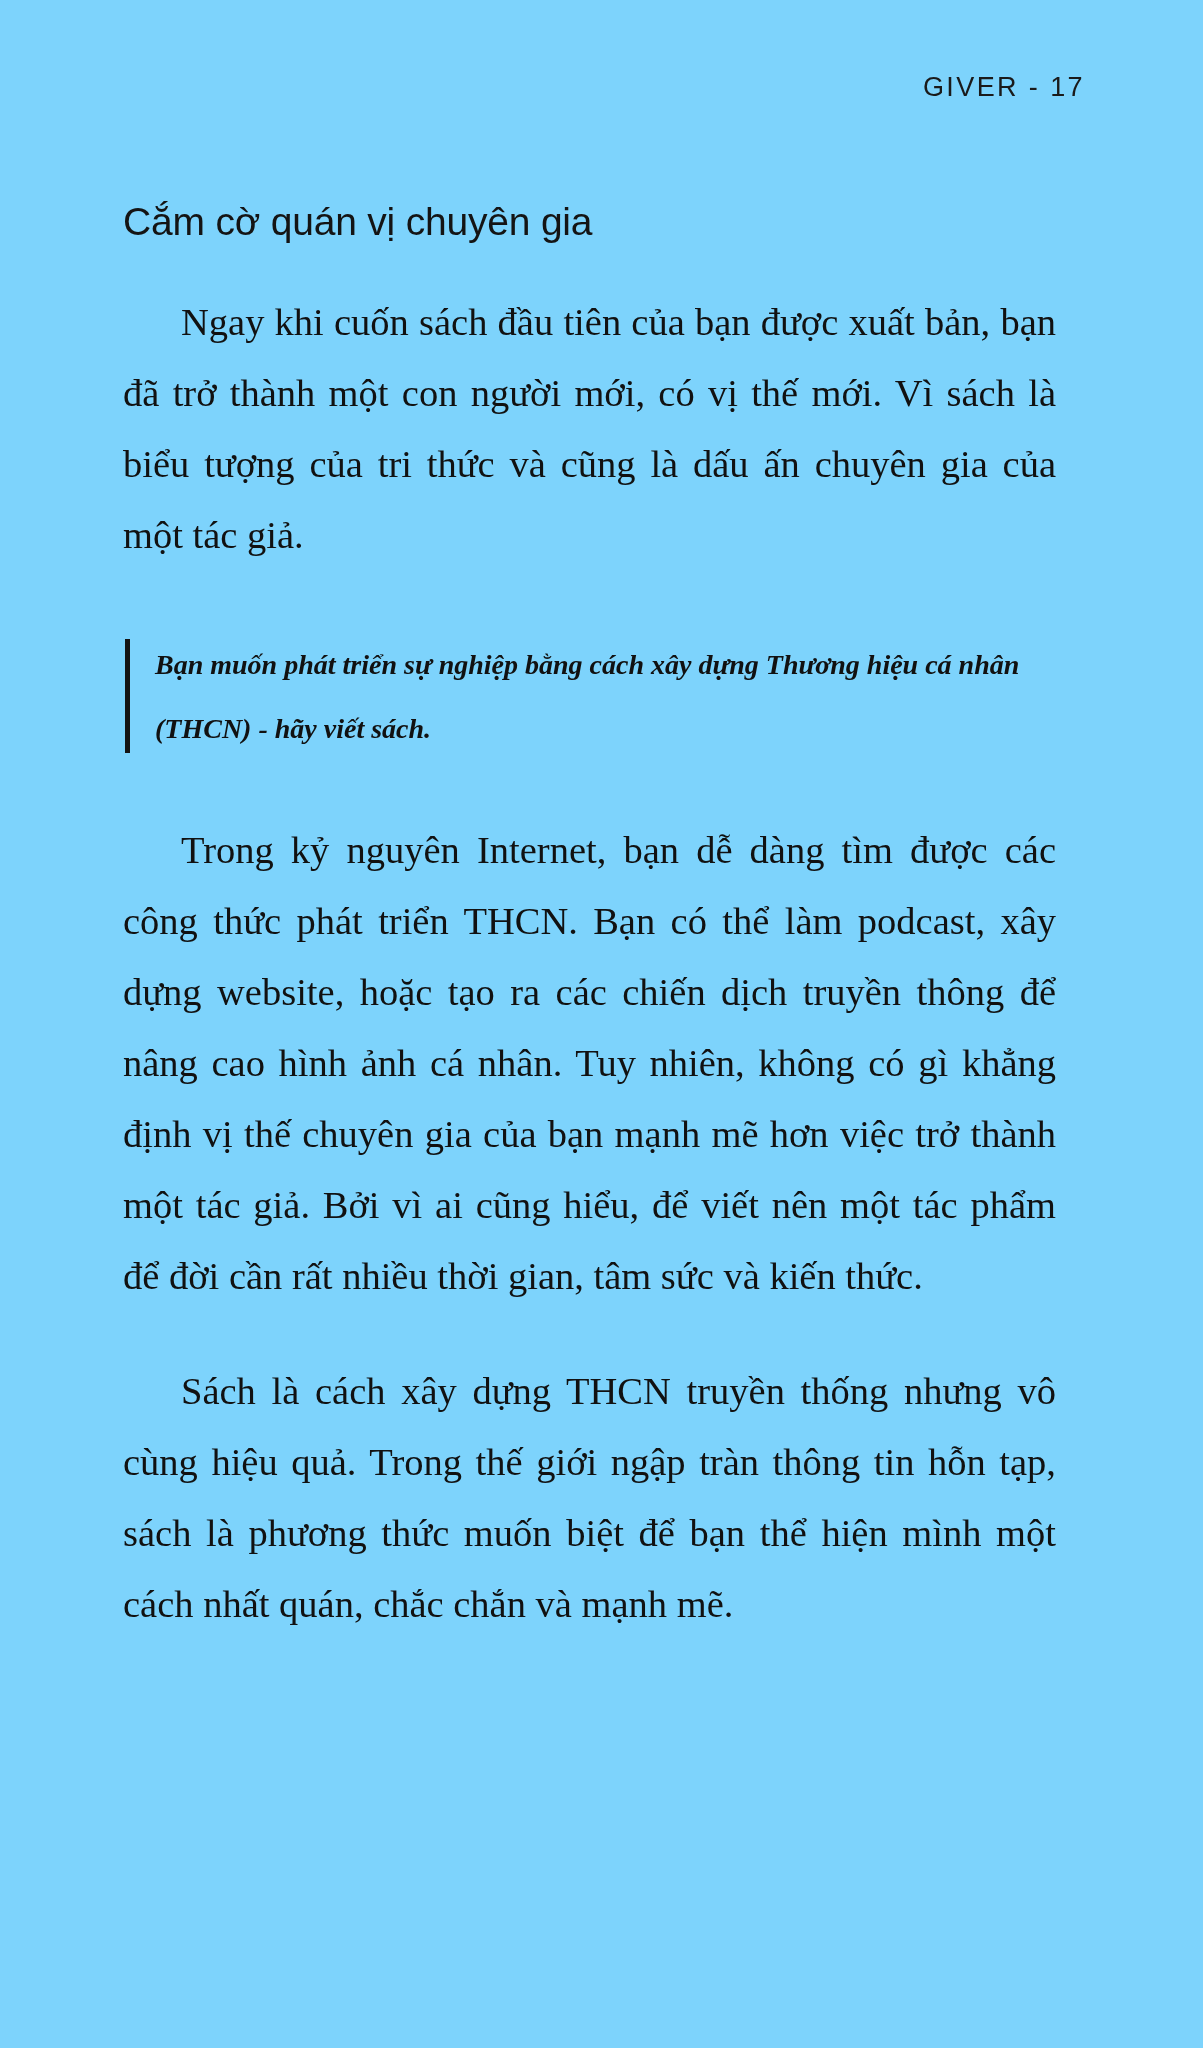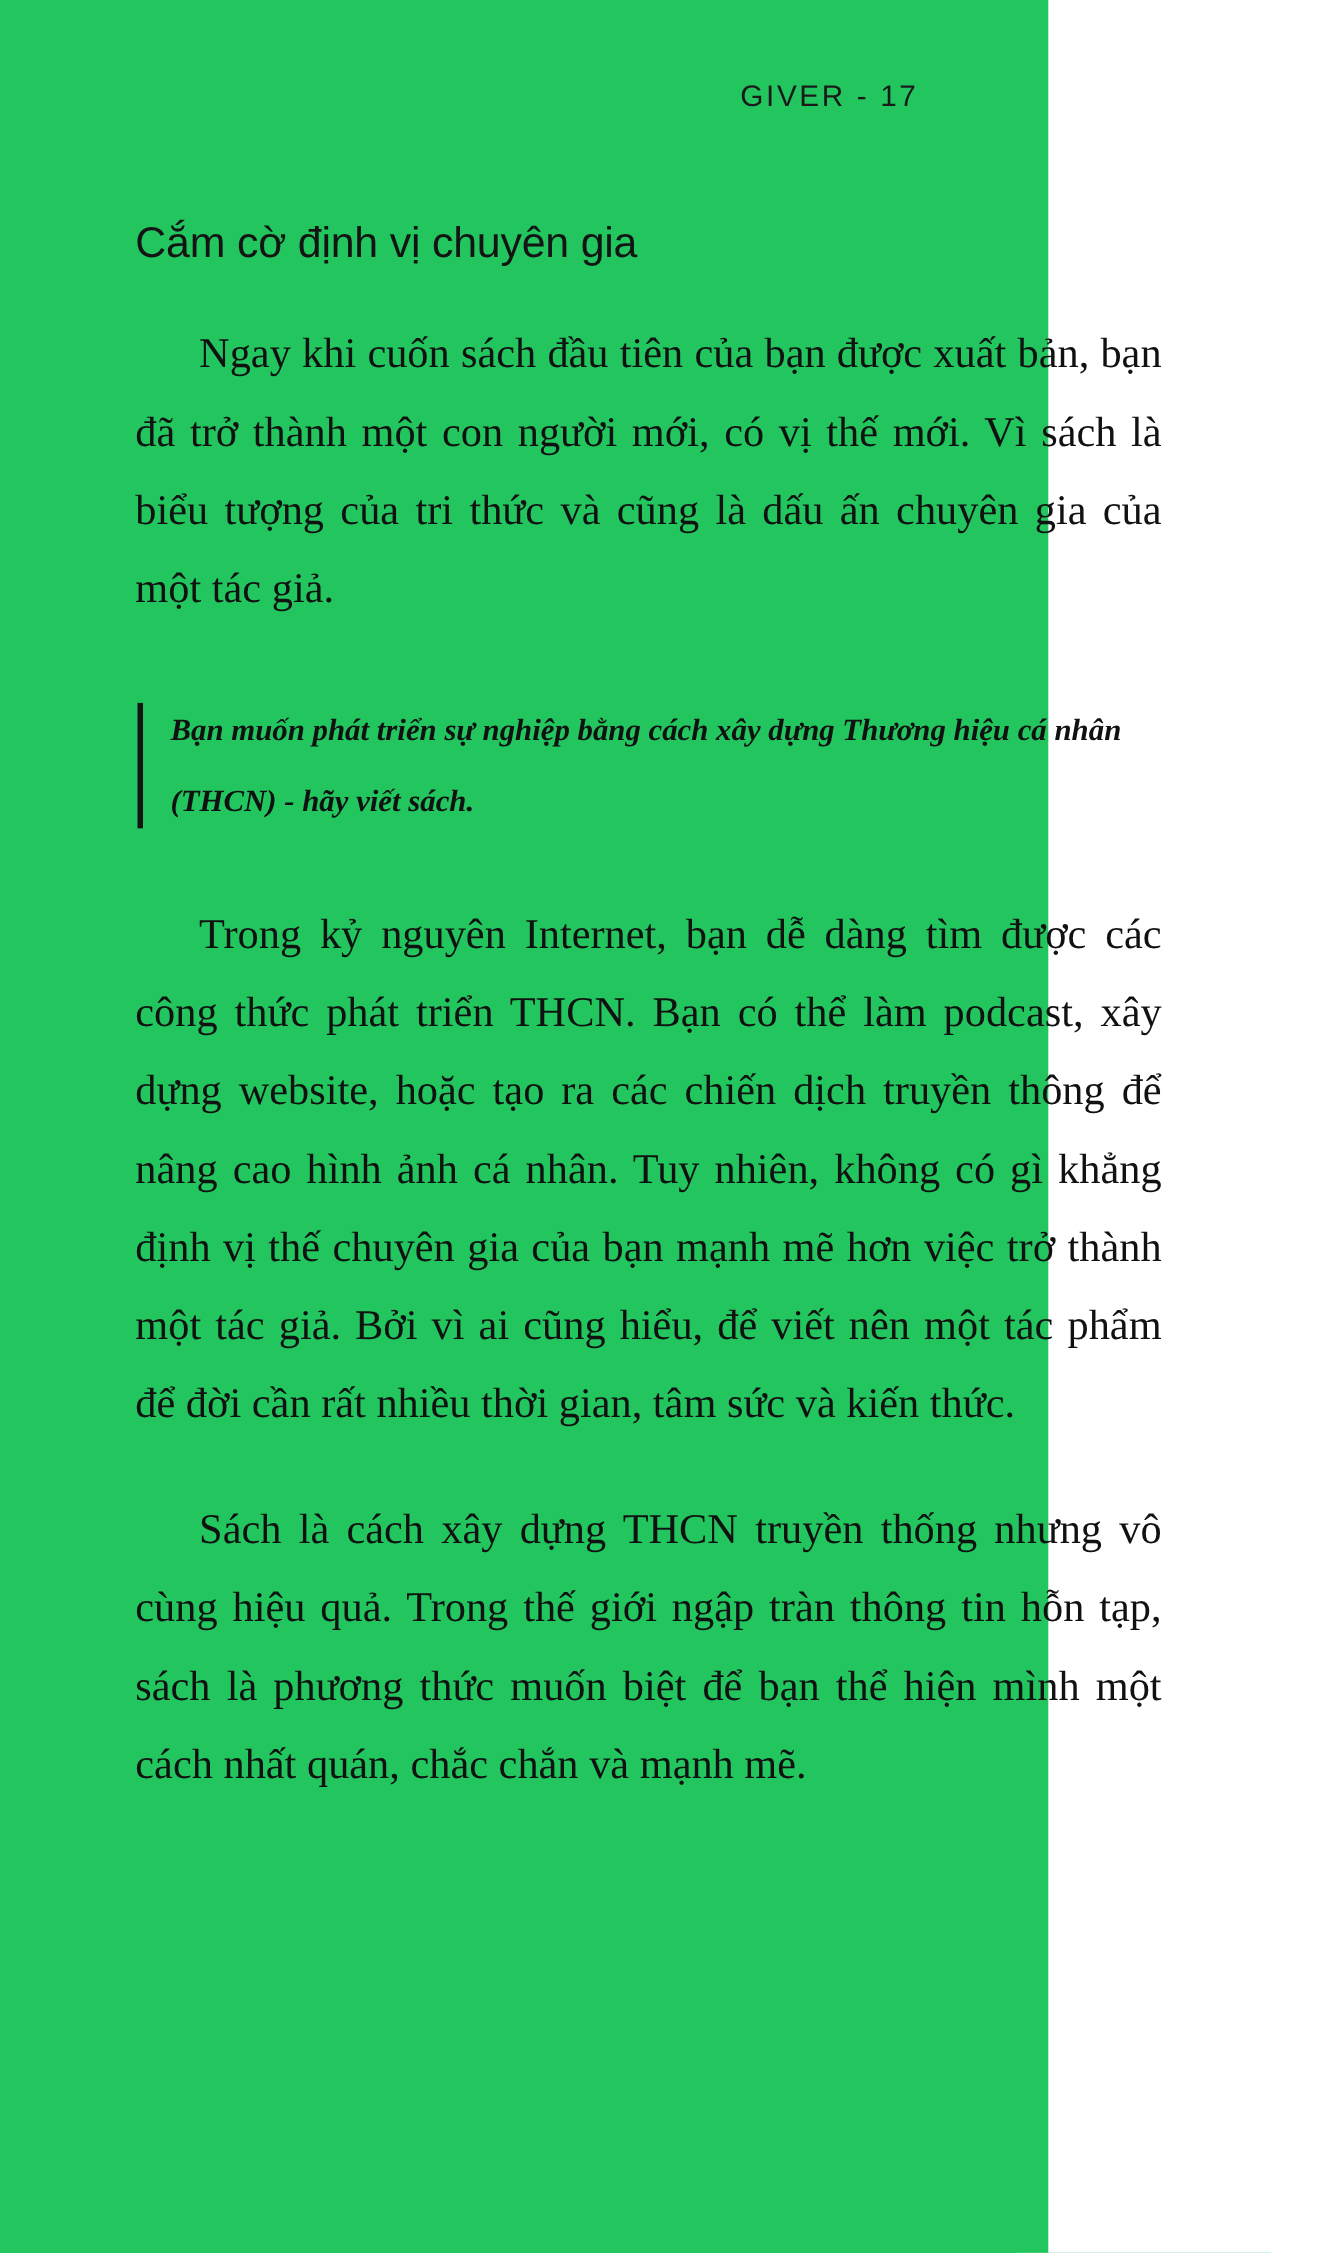--- a/index.html
+++ b/index.html
@@ -13,23 +13,23 @@
     font-family: "Liberation Serif", serif;
     color: #111111;
     overflow: hidden;
     position: relative;
   }
 
   .page {
     position: absolute;
     left: 0;
     top: 0;
-    width: 953px;
+    width: 1203px;
     height: 2048px;
-    background: #22c55e;
+    background: #7dd3fc;
   }
 
   
   .running-head {
     position: absolute;
     top: 72px;
     right: 118px;
     font-family: "Liberation Sans", sans-serif;
     font-size: 27px;
     letter-spacing: 2.4px;
@@ -106,21 +106,21 @@
 </style>
 </head>
 <body>
 
 <div class="page">
 
   <div class="running-head">GIVER - 17</div>
 
   <div class="column">
 
-    <h1 class="chapter-heading">Cắm cờ định vị chuyên gia</h1>
+    <h1 class="chapter-heading">Cắm cờ quán vị chuyên gia</h1>
 
     <p class="body-par par-first">Ngay khi cuốn sách đầu tiên của bạn được xuất bản, bạn đã trở thành một con người mới, có vị thế mới. Vì sách là biểu tượng của tri thức và cũng là dấu ấn chuyên gia của một tác giả.</p>
 
     <div class="pull-quote">
       <div class="pull-quote-rule"></div>
       <p class="pull-quote-text">Bạn muốn phát triển sự nghiệp bằng cách xây dựng Thương hiệu cá nhân (THCN) - hãy viết sách.</p>
     </div>
 
     <p class="body-par">Trong kỷ nguyên Internet, bạn dễ dàng tìm được các công thức phát triển THCN. Bạn có thể làm podcast, xây dựng website, hoặc tạo ra các chiến dịch truyền thông để nâng cao hình ảnh cá nhân. Tuy nhiên, không có gì khẳng định vị thế chuyên gia của bạn mạnh mẽ hơn việc trở thành một tác giả. Bởi vì ai cũng hiểu, để viết nên một tác phẩm để đời cần rất nhiều thời gian, tâm sức và kiến thức.</p>
 

